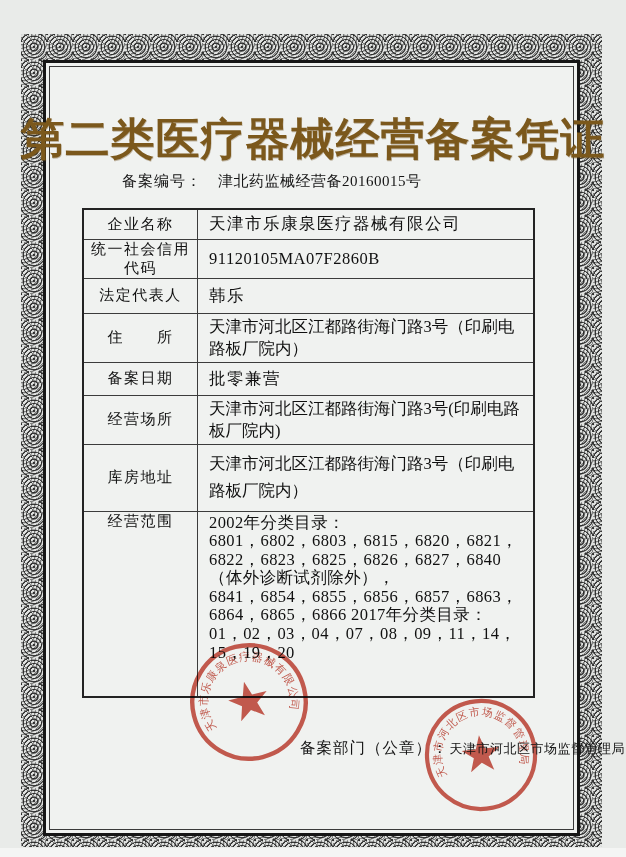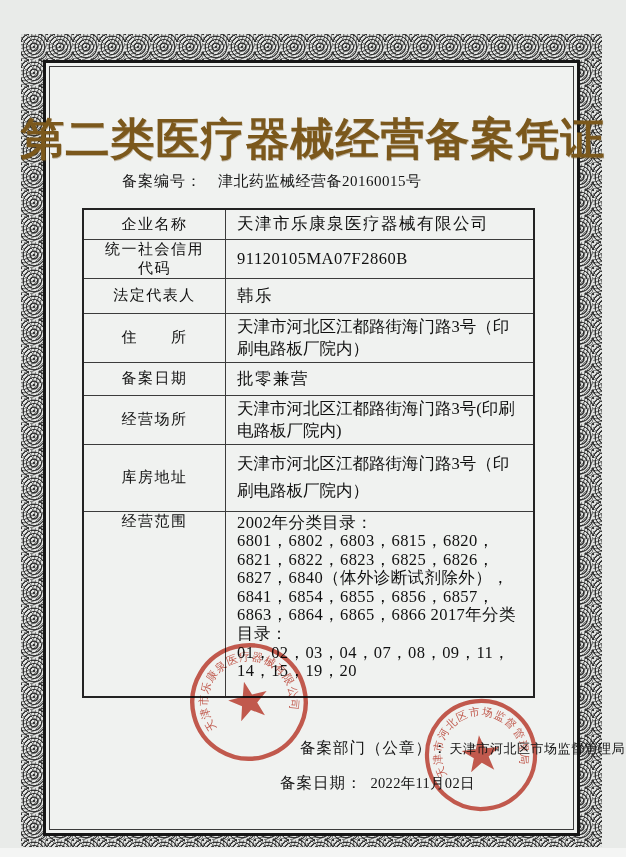--- a/index.html
+++ b/index.html
@@ -45,21 +45,21 @@
 
   table.info {
     position:absolute; left:82px; top:208px; width:453px; height:490px;
     border-collapse:collapse; table-layout:fixed;
     border:2px solid #232323; background:transparent;
   }
   .info th, .info td {
     border:1px solid var(--line_dark); color:#101010; font-weight:400;
     overflow:hidden;
   }
-  .info th { width:113px; text-align:center; font-size:15px; letter-spacing:1.5px; padding:0 14px; }
+  .info th { width:113px; text-align:center; font-size:15px; letter-spacing:1.5px; padding:0 0; }
   .info td { padding:2px 8px 2px 11px; font-size:16.5px; }
   tr.h1{height:30px} tr.h2{height:32px} tr.h3{height:35px} tr.h4{height:36px}
   tr.h5{height:29px} tr.h6{height:33px} tr.h7{height:30px} tr.h8{height:67px}
   .th-code { font-size:13.5px; letter-spacing:0; }
   .th-top  { vertical-align:top; padding-top:14px; }
   .v-spread { letter-spacing:1.5px; font-size:17px; }
   .v-code   { font-size:17px; letter-spacing:.5px; }
   .v-small  { font-size:13px; }
   .v-med    { font-size:13.5px; }
   .v-wrap   { font-size:16px; line-height:1.6; padding-right:30px; }
@@ -166,18 +166,15 @@
       <text font-size="18" letter-spacing="2" fill="currentColor">
         <textPath href="#sealArc2" xlink:href="#sealArc2">天津市河北区市场监督管理局</textPath>
       </text>
     </svg>
   </div>
 
   <div class="footer-dept">
     <span>备案部门（公章）：</span><span class="val">天津市河北区市场监督管理局</span>
   </div>
 
-  <div class="footer-date">
-    <span>备案日期：</span><span class="val">2022年11月02日</span>
-  </div>
 
   <div class="bottom-strip"></div>
 </div>
 
 </body></html>

